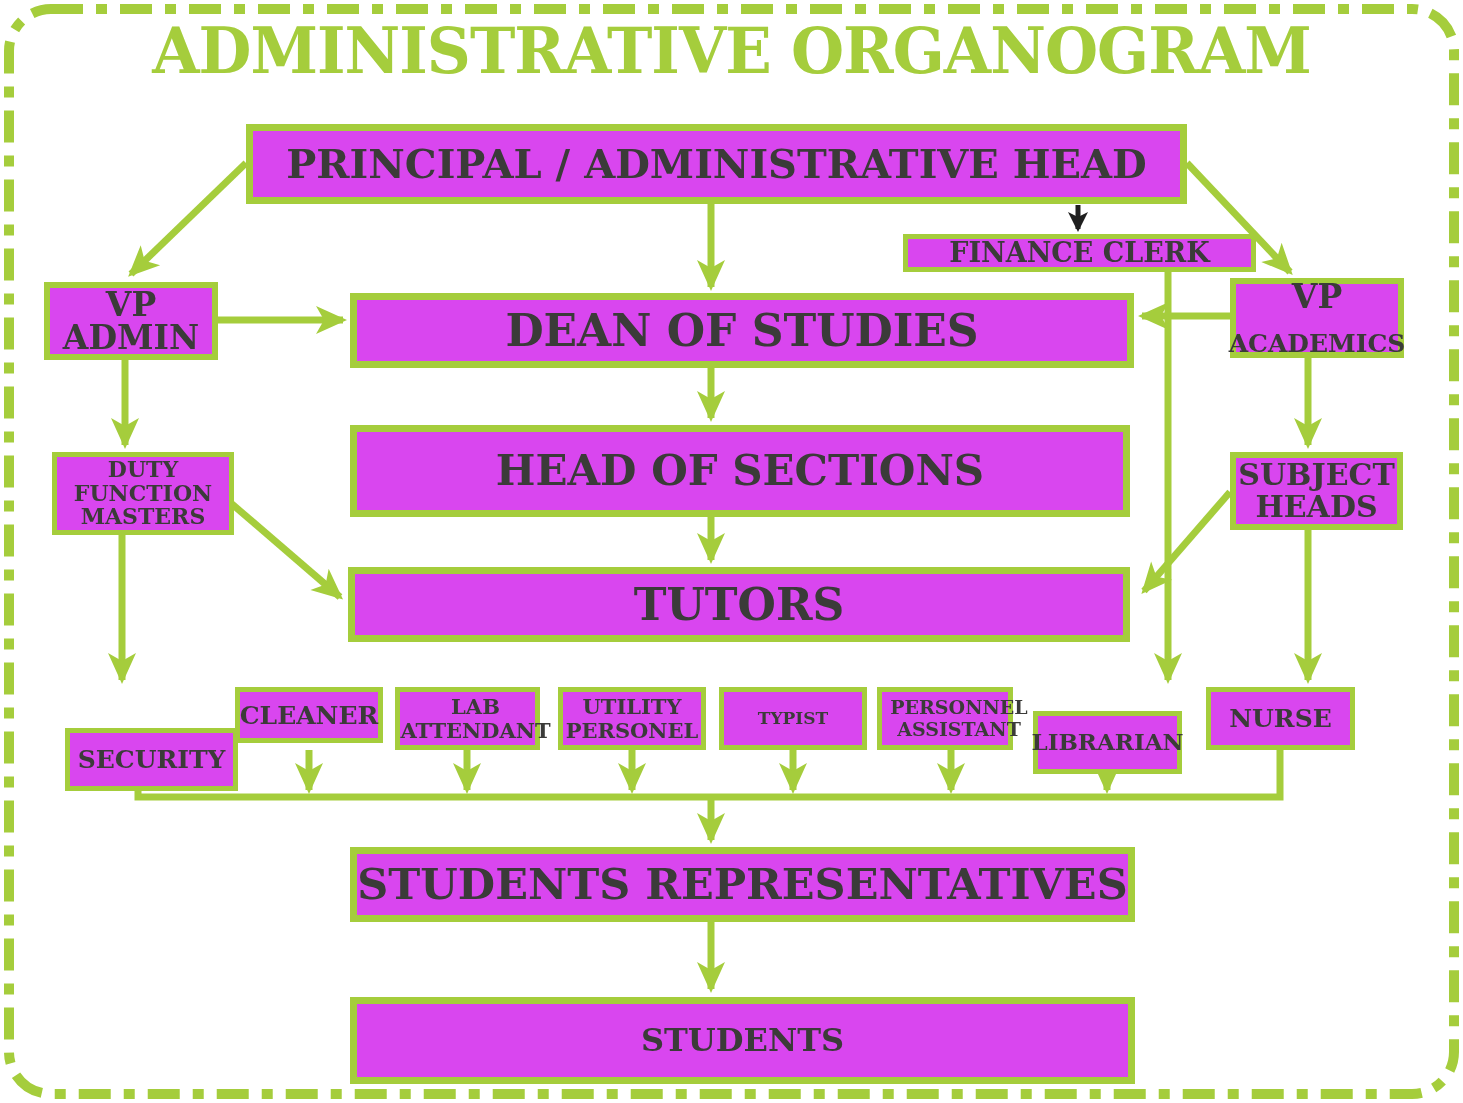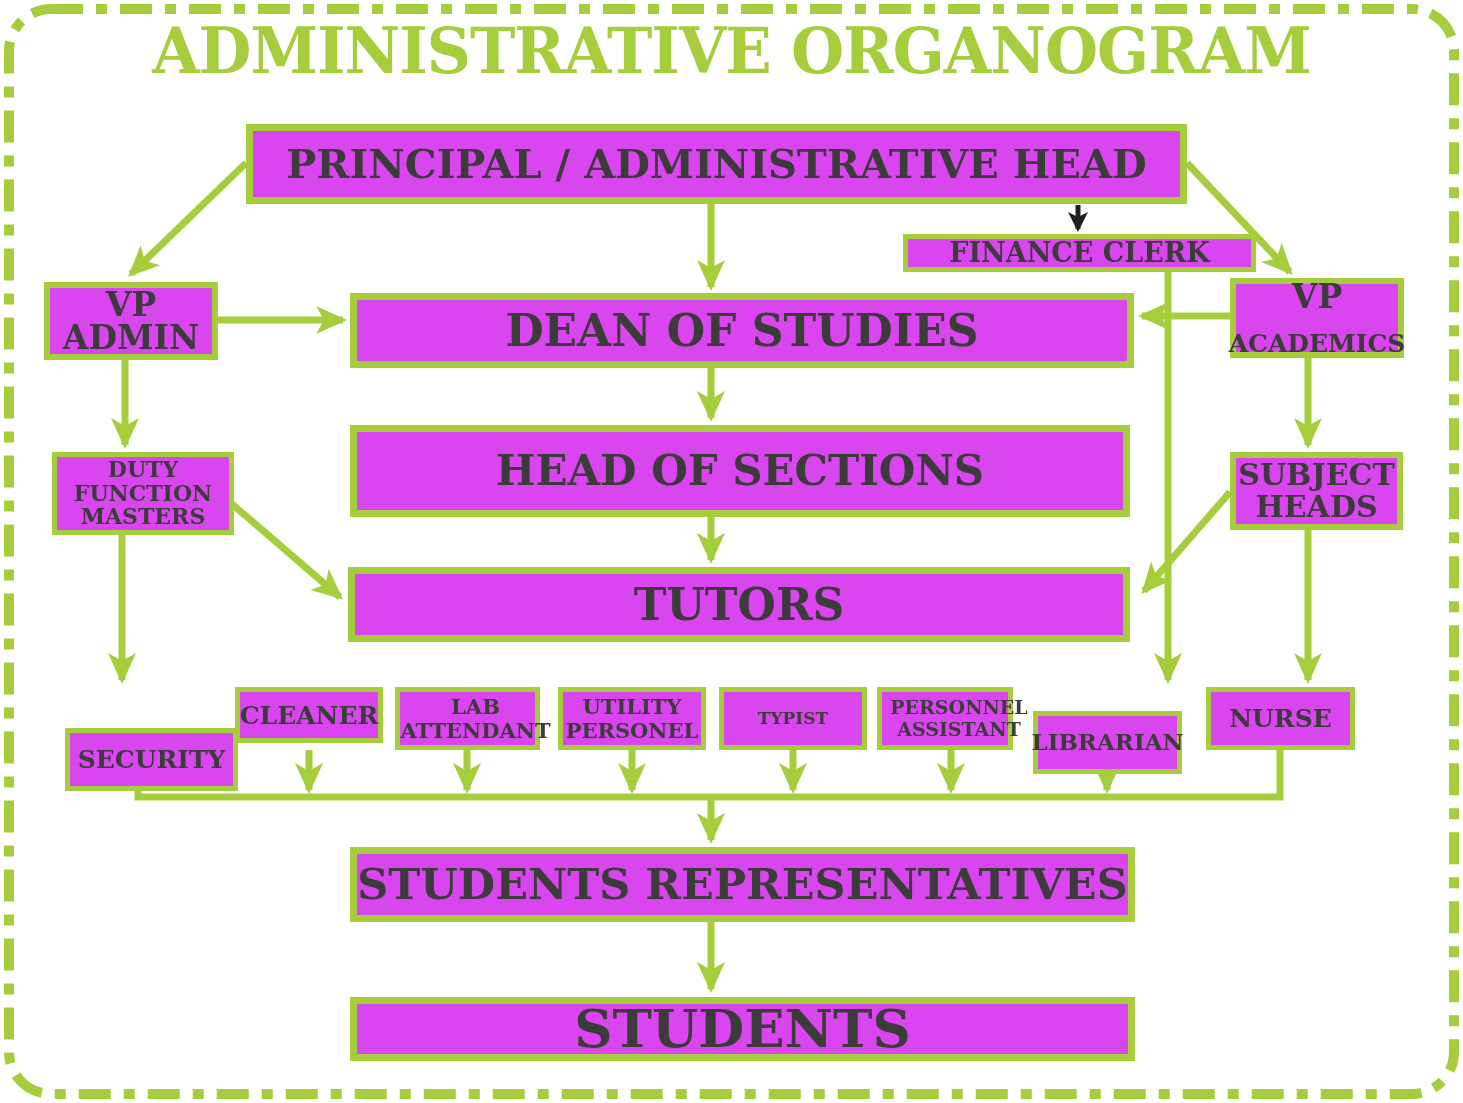--- a/index.html
+++ b/index.html
@@ -126,15 +126,15 @@
   <div class="node" style="left:558px;top:687px;width:148px;height:63px;font-size:21px;line-height:1.12;border-width:5px;">UTILITY
 PERSONEL</div>
   <div class="node" style="left:719px;top:687px;width:148px;height:63px;font-size:17px;border-width:5px;">TYPIST</div>
   <div class="node" style="left:877px;top:687px;width:136px;height:63px;font-size:19px;line-height:1.12;border-width:5px;padding-left:28px;">PERSONNEL
 ASSISTANT</div>
   <div class="node" style="left:1033px;top:687px;width:149px;height:63px;font-size:23px;border-width:5px;margin-top:24px;">LIBRARIAN</div>
   <div class="node" style="left:1206px;top:687px;width:149px;height:63px;font-size:25px;border-width:5px;">NURSE</div>
 
   <div class="node big" style="left:350px;top:847px;width:785px;height:75px;font-size:43px;">STUDENTS REPRESENTATIVES</div>
 
-  <div class="node big" style="left:350px;top:997px;width:785px;height:64px;font-size:53px;">STUDENTS</div>
+  <div class="node big" style="left:350px;top:997px;width:785px;height:87px;font-size:32px;">STUDENTS</div>
 
 </div>
 
 </body></html>

